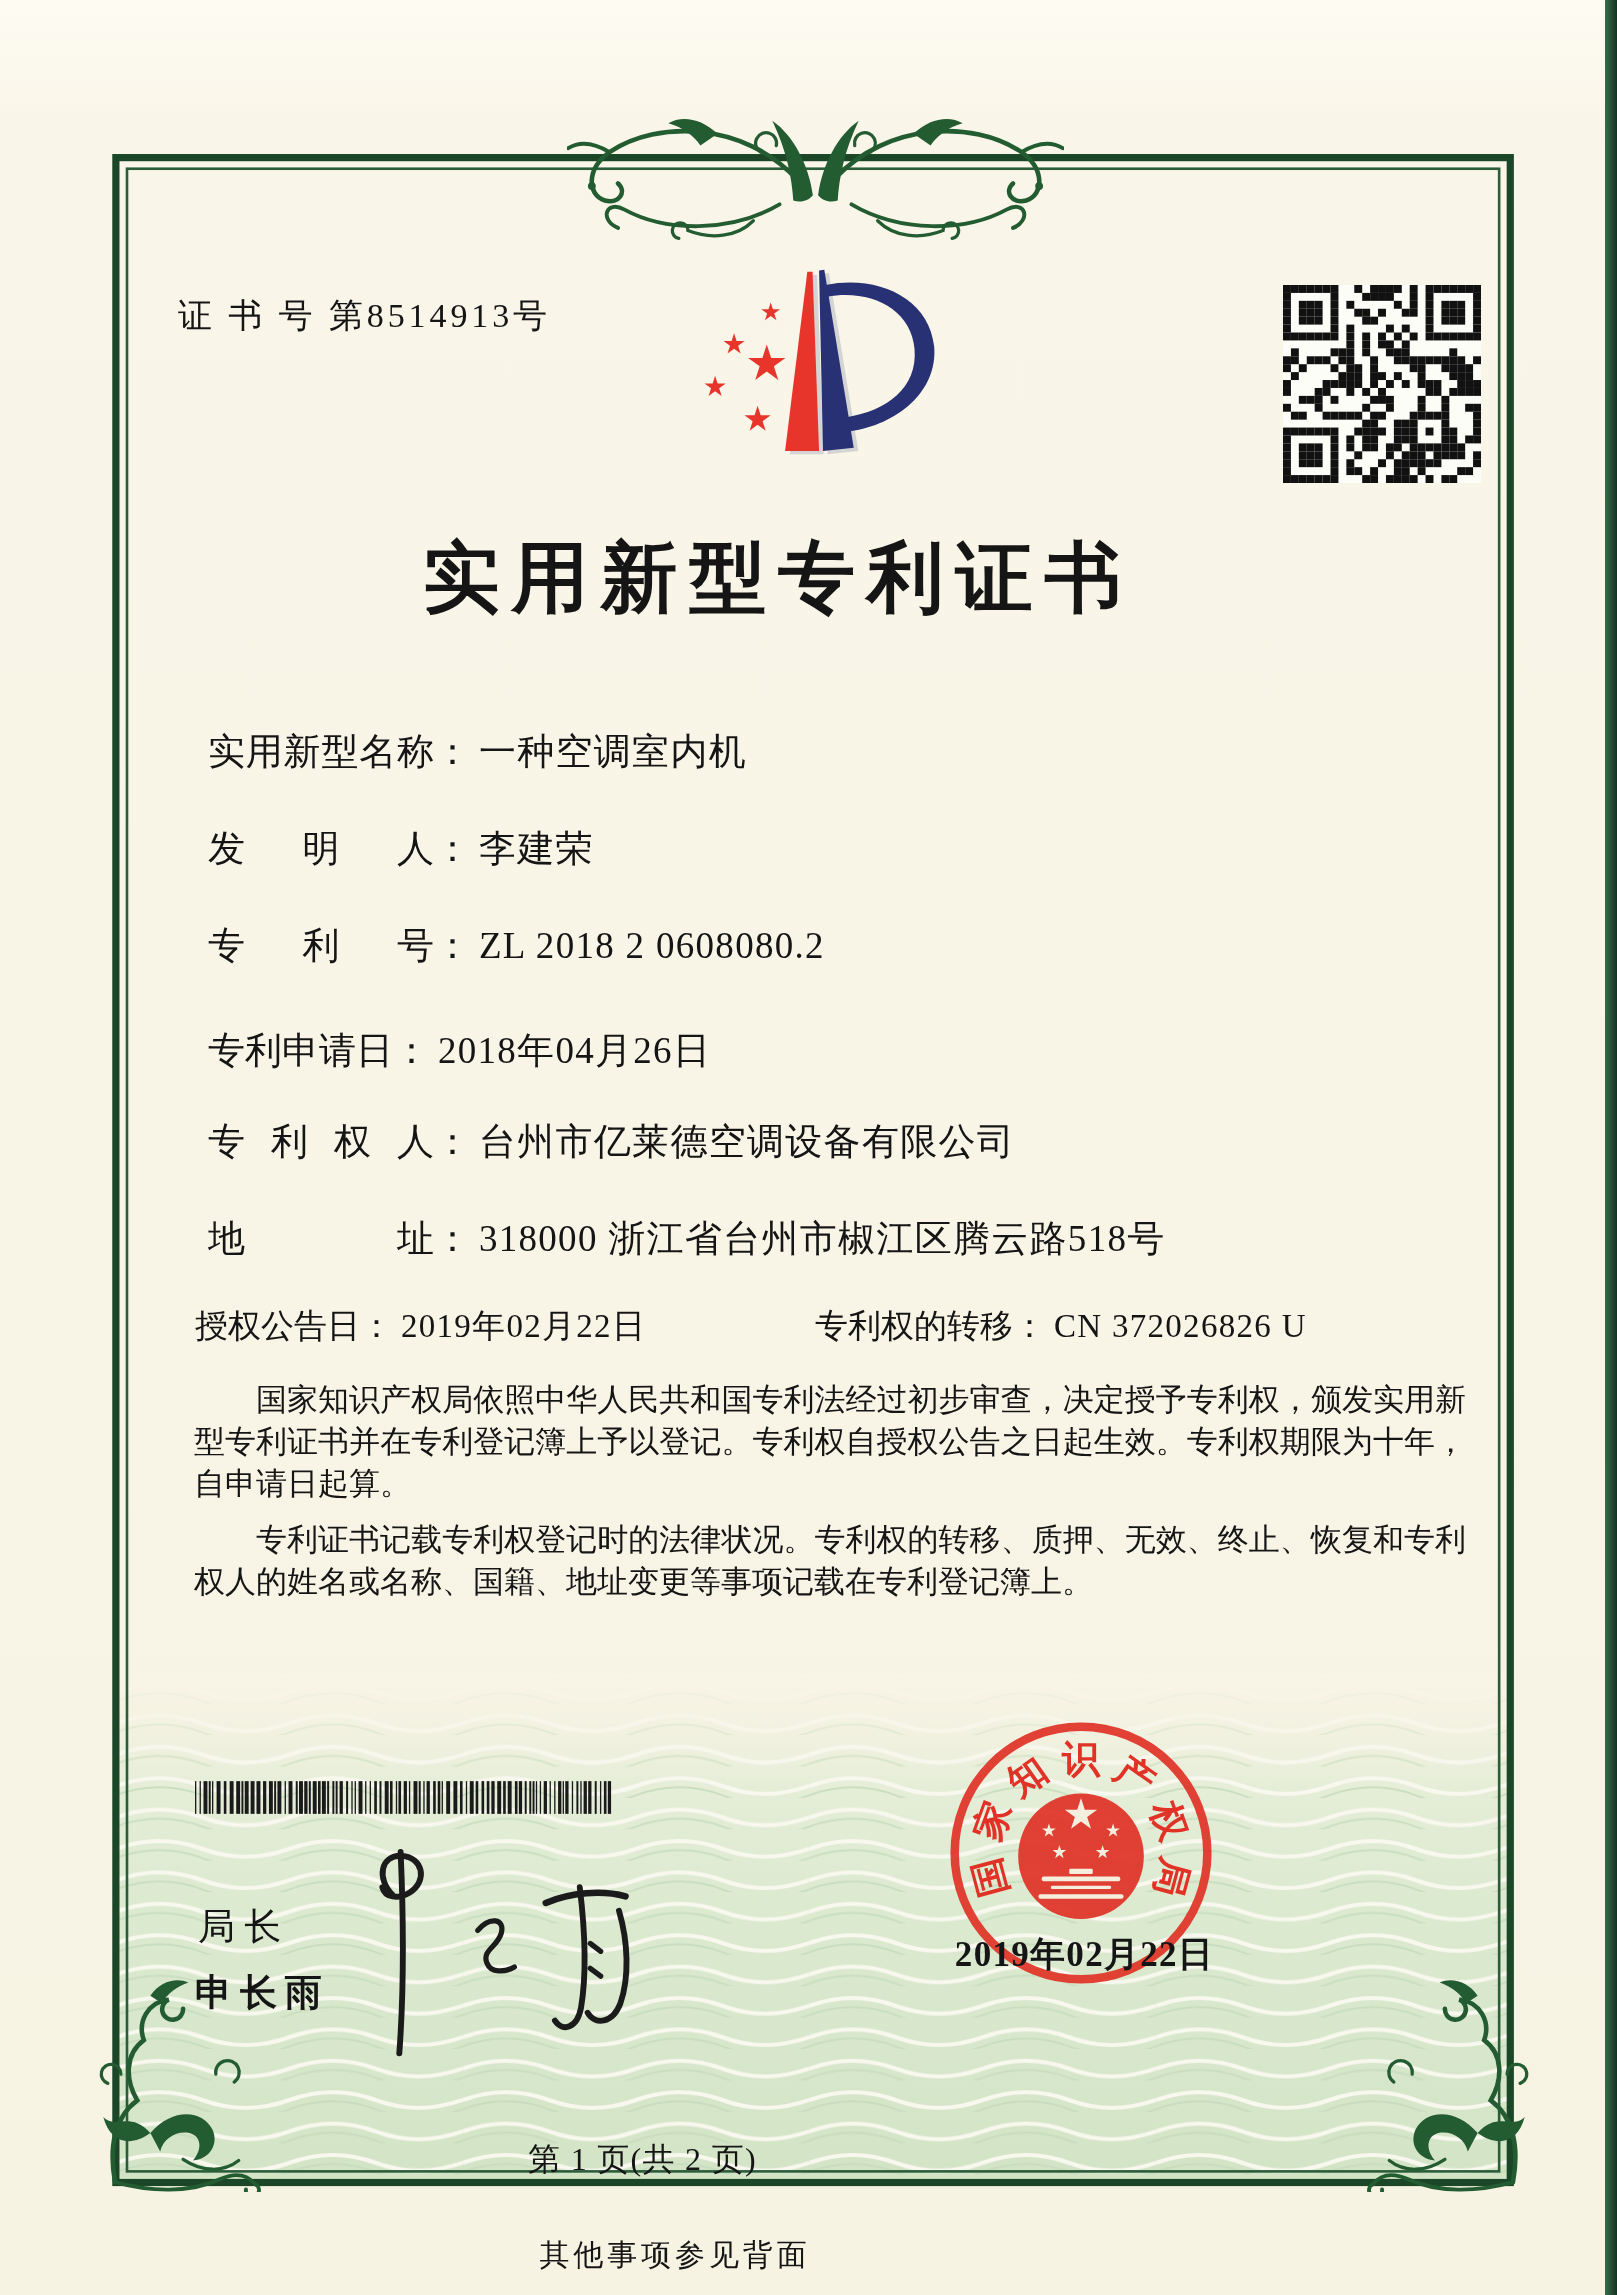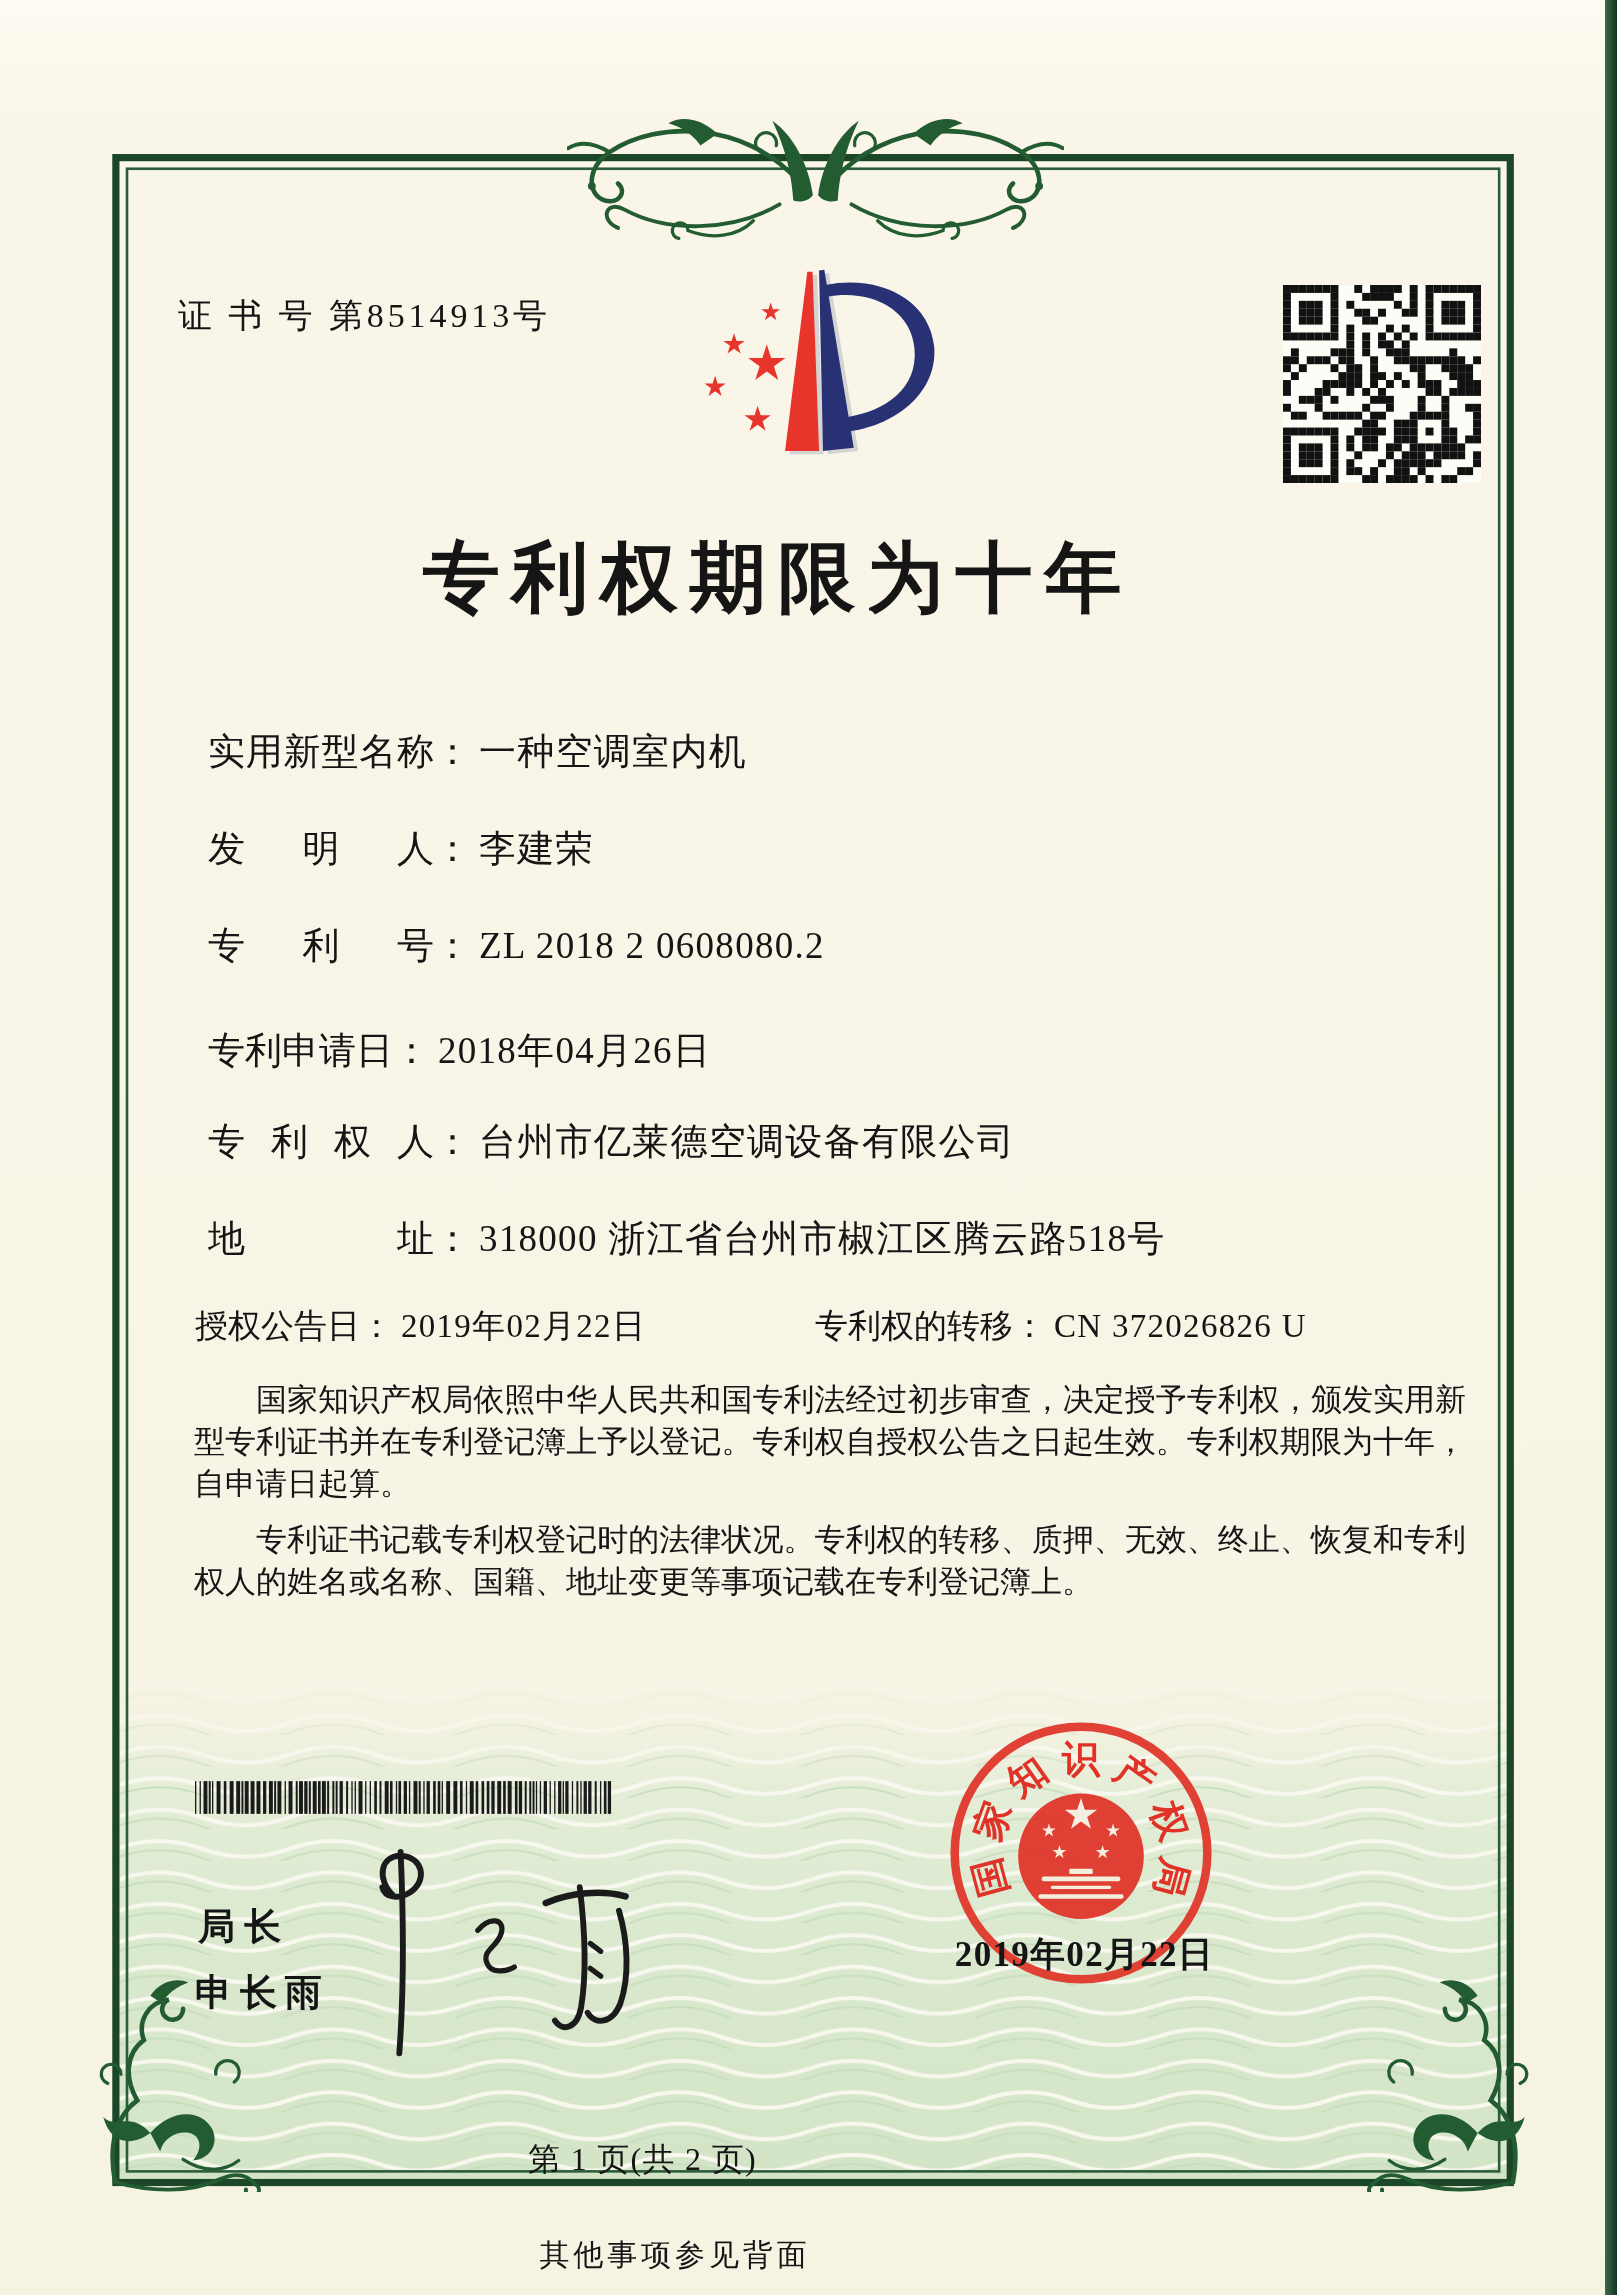--- a/index.html
+++ b/index.html
@@ -30,21 +30,21 @@
   #grant-no-seg{position:absolute;left:620px;top:0;white-space:nowrap;}
   
   .bodyp{left:194px;width:1272px;font-size:31px;line-height:42px;
     text-align:justify;text-indent:2em;margin:0;
     font-family:"Liberation Serif","DejaVu Serif",serif;}
   #bodyp1{top:1379px;}
   #bodyp2{top:1519px;}
   
   #waveband{left:116px;top:1672px;}
   #barcode-box{left:195px;top:1781px;}
-  #signer-title{left:198px;top:1902px;font-size:37px;font-weight:700;letter-spacing:9.2px;}
+  #signer-title{left:198px;top:1902px;font-size:37px;font-weight:400;letter-spacing:9.2px;}
   #signer-name{left:195px;top:1968px;font-size:37px;font-weight:700;letter-spacing:7.9px;}
   #signature-box{left:330px;top:1832px;}
   #seal-box{left:937px;top:1709px;}
   #seal-date{left:947px;top:1931px;width:275px;text-align:center;
     font-size:35px;letter-spacing:1.3px;font-weight:600;}
   #page-indicator{left:446px;top:2138px;width:393px;text-align:center;font-size:32px;letter-spacing:1.3px;}
   #back-note{left:446px;top:2235px;width:458px;text-align:center;font-size:30px;letter-spacing:3.9px;}
   .ring-char{font-size:58px;font-weight:700;fill:#e03226;
     font-family:"Liberation Serif","DejaVu Serif",serif;}
 </style>
@@ -457,21 +457,21 @@
       <rect x="156" y="288" width="12" height="12"></rect>
       <rect x="168" y="288" width="12" height="12"></rect>
       <rect x="180" y="288" width="12" height="12"></rect>
       <rect x="192" y="288" width="12" height="12"></rect>
       <rect x="216" y="288" width="12" height="12"></rect>
       <rect x="240" y="288" width="12" height="12"></rect>
       <rect x="252" y="288" width="12" height="12"></rect>
     </g>
 </svg>
 
-<div id="main-title" class="abs">专利权期限为十年</div>
+<div id="main-title" class="abs">实用新型专利证书</div>
 
 <div class="field-row abs" style="top:727px">
   <span class="flabel spaced">实用新型名称</span><span class="colon">：</span><span class="fvalue">一种空调室内机</span>
 </div>
 <div class="field-row abs" style="top:824px">
   <span class="flabel spaced">发明人</span><span class="colon">：</span><span class="fvalue">李建荣</span>
 </div>
 <div class="field-row abs" style="top:921px">
   <span class="flabel spaced">专利号</span><span class="colon">：</span><span class="fvalue">ZL 2018 2 0608080.2</span>
 </div>

